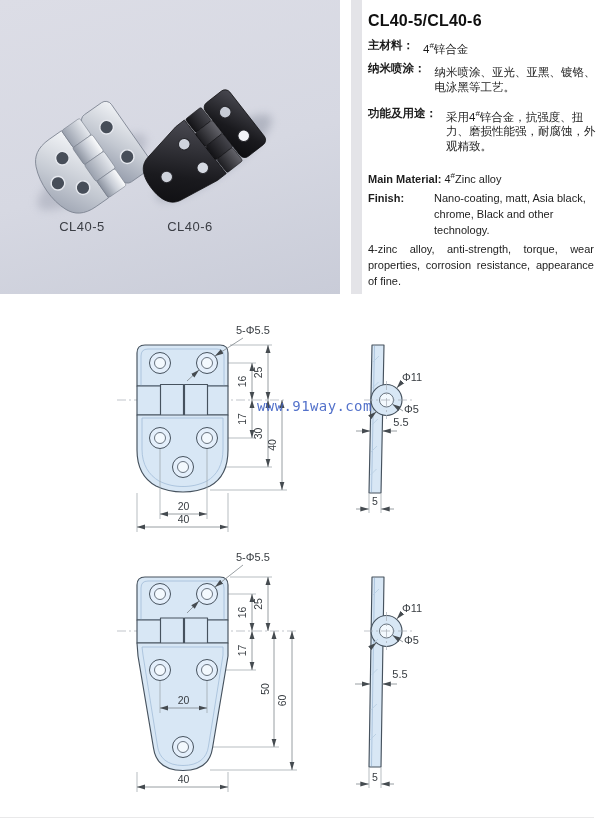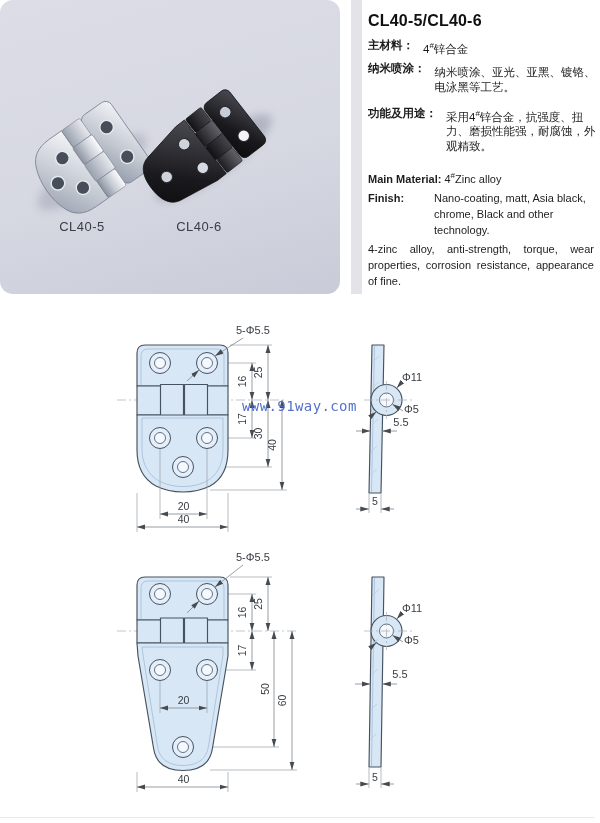--- a/index.html
+++ b/index.html
@@ -1,21 +1,21 @@
 <!DOCTYPE html>
 <html><head>
 <meta charset="utf-8">
 <style>
   html,body{margin:0;padding:0;background:#fff;}
   #page{position:relative;width:600px;height:823px;background:#fff;overflow:hidden;
         font-family:"Liberation Sans",sans-serif;}
 
   
   #photo-panel{position:absolute;left:0;top:0;width:340px;height:294px;
-    background:linear-gradient(165deg,#dcdde6 0%,#d6d8e2 55%,#c9ccd8 100%);border-radius:13px;}
+    background:linear-gradient(165deg,#dcdde6 0%,#d6d8e2 55%,#c9ccd8 100%);}
   .photo-label{position:absolute;width:70px;text-align:center;font-size:13px;
     color:#3a3d44;letter-spacing:.5px;}
   #divider-strip{position:absolute;left:351px;top:0;width:11px;height:294px;background:#e4e4e8;}
 
   
   #spec-block{position:absolute;left:368px;top:12px;width:228px;color:#222;}
   #spec-title{font-size:16px;font-weight:bold;color:#101010;letter-spacing:.2px;margin-bottom:8px;}
   .zh-row{display:flex;font-size:11.5px;line-height:15px;color:#1c1c1c;margin-bottom:4px;}
   .zh-row .zh-label{flex:none;font-weight:bold;margin-right:9px;white-space:nowrap;text-align:right;}
   .zh-row .zh-val{width:164px;}
@@ -35,21 +35,21 @@
   .inner{fill:none;stroke:#a2bdd8;stroke-width:.8;}
   .holeO{fill:#e4effb;stroke:#46525e;stroke-width:1;}
   .holeI{fill:#f3f9fe;stroke:#46525e;stroke-width:.8;}
   .ext{stroke:#9aa1a8;stroke-width:.7;fill:none;}
   .diml{stroke:#7f868c;stroke-width:.8;fill:none;}
   .cl{stroke:#a7aeb6;stroke-width:.7;fill:none;stroke-dasharray:9 3 2 3;}
   .hatch{stroke:#b9cfe3;stroke-width:.9;}
   .dim{font:10.5px "Liberation Sans",sans-serif;fill:#383d42;}
   .callout{font:11px "Liberation Sans",sans-serif;fill:#383d42;}
 
-  #watermark{position:absolute;left:242px;top:398px;font-family:"DejaVu Sans Mono",monospace;
+  #watermark{position:absolute;left:257px;top:398px;font-family:"DejaVu Sans Mono",monospace;
     font-size:14px;letter-spacing:.4px;color:#4566c6;opacity:.92;}
   #footer-line{position:absolute;left:0;top:817px;width:594px;height:1px;background:#e9e9ea;}
 </style>
 </head>
 <body>
 
 <div id="page">
 
   <div id="photo-panel">
     <svg width="340" height="294" viewBox="0 0 340 294">
@@ -115,21 +115,21 @@
         <g>
           <circle cx="-15" cy="-26" r="5.8" fill="#c8ccd6" stroke="#26262b" stroke-width="1"></circle>
           <circle cx="15" cy="-26" r="5.8" fill="#f2f3f7" stroke="#26262b" stroke-width="1"></circle>
           <circle cx="-15" cy="26" r="5.8" fill="#cfd3dc" stroke="#26262b" stroke-width="1"></circle>
           <circle cx="15" cy="26" r="5.8" fill="#d6dae2" stroke="#26262b" stroke-width="1"></circle>
           <circle cx="0" cy="60" r="5.8" fill="#cfd3dc" stroke="#26262b" stroke-width="1"></circle>
         </g>
       </g>
     </svg>
     <div class="photo-label" style="left:47px;top:219px;">CL40-5</div>
-    <div class="photo-label" style="left:164px;top:219px;">CL40-6</div>
+    <div class="photo-label" style="left:155px;top:219px;">CL40-6</div>
   </div>
 
   <div id="divider-strip"></div>
 
   <div id="spec-block">
     <div id="spec-title">CL40-5/CL40-6</div>
 
     <div class="zh-row">
       <span class="zh-label">主材料：</span>
       <span class="zh-val"><span>4</span><sup>#</sup><span>锌合金</span></span>

